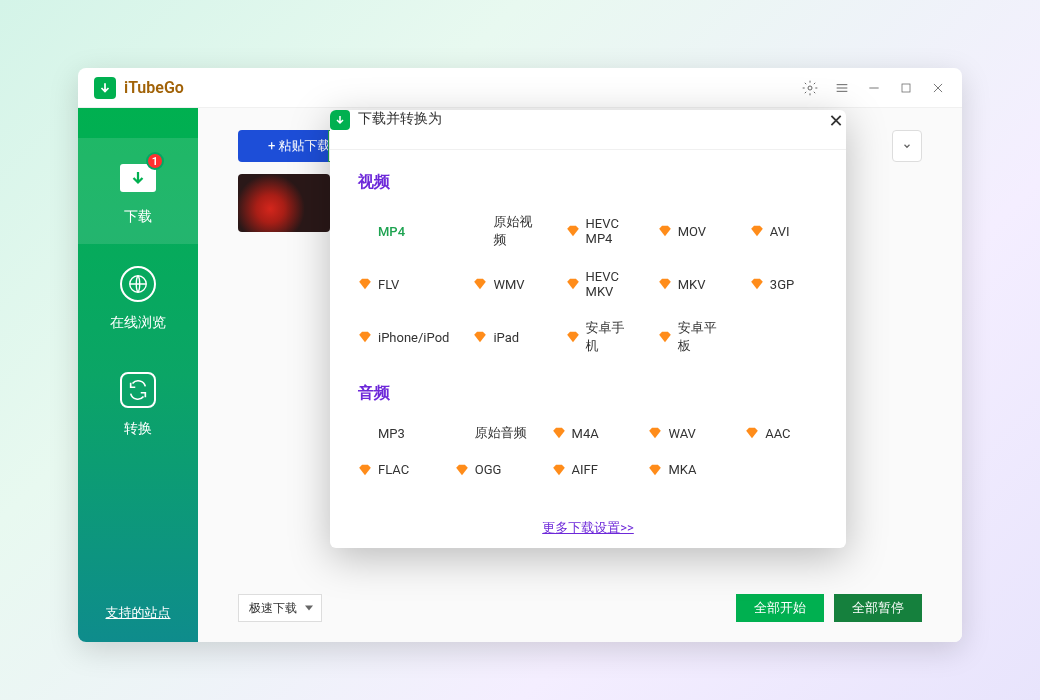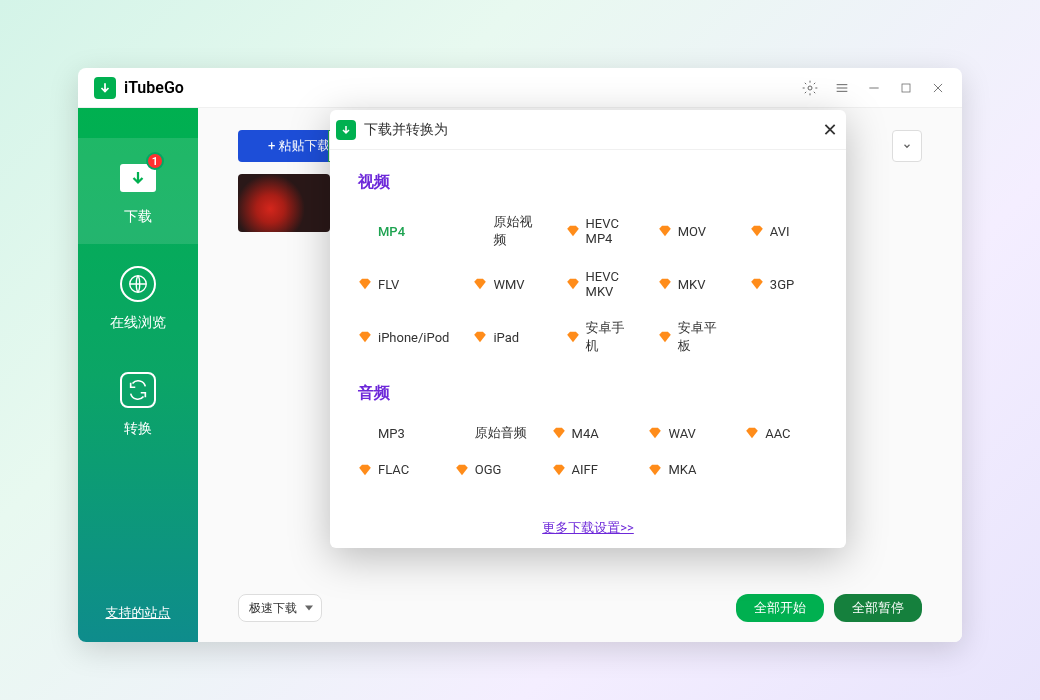--- a/index.html
+++ b/index.html
@@ -1,48 +1,48 @@
 <!DOCTYPE html>
 <html><head>
 <meta charset="utf-8">
 <style>
 *{margin:0;padding:0;box-sizing:border-box;font-family:-apple-system,BlinkMacSystemFont,"Segoe UI",Roboto,sans-serif}
 body{width:1040px;height:700px;background:linear-gradient(135deg,#d4f4e8 0%,#e8f9f0 30%,#f4eeff 70%,#e8e4fc 100%);position:relative;overflow:hidden}
 .app-window{position:absolute;left:78px;top:68px;width:884px;height:574px;background:#fff;border-radius:8px;box-shadow:0 8px 30px rgba(0,0,0,0.15);display:flex;flex-direction:column;overflow:hidden}
 .title-bar{height:40px;display:flex;align-items:center;padding:0 16px;border-bottom:1px solid #f0f0f0}
 .app-logo{width:22px;height:22px;background:#00b050;border-radius:4px;display:flex;align-items:center;justify-content:center;margin-right:8px}
 .app-logo svg{width:14px;height:14px}
-.app-title{font-size:16px;font-weight:600;color:#000000;flex:1}
+.app-title{font-size:16px;font-weight:600;color:#a16207;flex:1}
 .title-controls{display:flex;gap:16px;align-items:center}
 .title-icon{width:16px;height:16px;cursor:pointer;display:flex;align-items:center;justify-content:center;color:#666}
 .main-area{flex:1;display:flex;overflow:hidden}
 .sidebar{width:120px;background:linear-gradient(180deg,#00b050 0%,#0ba566 50%,#0e8c8c 100%);display:flex;flex-direction:column;align-items:center;padding-top:30px}
 .sidebar-item{width:100%;display:flex;flex-direction:column;align-items:center;padding:18px 0;cursor:pointer;color:#fff;position:relative}
 .sidebar-item.active{background:rgba(255,255,255,0.12)}
 .sidebar-icon{width:44px;height:44px;display:flex;align-items:center;justify-content:center;margin-bottom:8px;position:relative}
 .download-box{width:36px;height:28px;background:#fff;border-radius:3px;display:flex;align-items:center;justify-content:center}
 .download-box svg{width:18px;height:18px;stroke:#00b050}
 .badge{position:absolute;top:-4px;right:-4px;min-width:18px;height:18px;background:#ff3030;border-radius:9px;color:#fff;font-size:11px;font-weight:600;display:flex;align-items:center;justify-content:center;border:2px solid #03a863}
 .globe-icon,.convert-icon{width:36px;height:36px;border:2px solid #fff;border-radius:50%;display:flex;align-items:center;justify-content:center}
 .sidebar-label{font-size:14px;color:#fff}
 .sidebar-footer{margin-top:auto;margin-bottom:20px;color:#fff;font-size:13px;text-decoration:underline;cursor:pointer}
 .content{flex:1;position:relative;background:#fafafa}
 .paste-btn{position:absolute;left:40px;top:22px;height:32px;background:#1d4ed8;border-radius:4px 0 0 4px;display:flex;align-items:center;padding:0 30px;color:#fff;font-size:13px;cursor:pointer}
 .paste-btn-drop{position:absolute;left:130px;top:22px;width:30px;height:32px;background:#fff;border:1px solid #1ea351;border-radius:0 4px 4px 0;display:flex;align-items:center;justify-content:center;cursor:pointer}
 .right-drop{position:absolute;right:40px;top:22px;width:30px;height:32px;background:#fff;border:1px solid #ddd;border-radius:4px;display:flex;align-items:center;justify-content:center;cursor:pointer}
 .thumb{position:absolute;left:40px;top:66px;width:92px;height:58px;border-radius:4px;overflow:hidden;background:#2a1818}
 .thumb-inner{width:100%;height:100%;background:radial-gradient(circle at 35% 60%,#d4261c 0%,#a91e16 20%,#2a1818 50%),repeating-linear-gradient(90deg,rgba(180,180,180,0.3) 0px,rgba(180,180,180,0.3) 1px,transparent 1px,transparent 4px)}
 .bottom-bar{position:absolute;bottom:20px;left:40px;right:40px;display:flex;align-items:center}
-.speed-select{height:28px;padding:0 24px 0 10px;background:#fff;border:1px solid #ddd;border-radius:8px;font-size:12px;color:#333;cursor:pointer;position:relative;display:flex;align-items:center}
+.speed-select{height:28px;padding:0 24px 0 10px;background:#fff;border:1px solid #ddd;border-radius:0;font-size:12px;color:#333;cursor:pointer;position:relative;display:flex;align-items:center}
 .speed-select::after{content:"";position:absolute;right:8px;top:50%;transform:translateY(-50%);border-left:4px solid transparent;border-right:4px solid transparent;border-top:5px solid #666}
-.action-btn{height:28px;padding:0 18px;border-radius:12px;color:#fff;font-size:13px;cursor:pointer;display:flex;align-items:center;margin-left:10px}
+.action-btn{height:28px;padding:0 18px;border-radius:0;color:#fff;font-size:13px;cursor:pointer;display:flex;align-items:center;margin-left:10px}
 .btn-start{background:#00b050;margin-left:auto}
 .btn-pause{background:#15803d}
 .modal{position:absolute;left:330px;top:110px;width:516px;height:438px;background:#fff;border-radius:6px;box-shadow:0 10px 40px rgba(0,0,0,0.25);display:flex;flex-direction:column;overflow:hidden}
-.modal-header{height:40px;display:flex;align-items:center;padding:0 6px;border-bottom:1px solid #f0f0f0}
+.modal-header{height:40px;display:flex;align-items:flex-start;padding:0 0;border-bottom:1px solid #f0f0f0}
 .modal-logo{width:20px;height:20px;background:#00b050;border-radius:4px;display:flex;align-items:center;justify-content:center;margin-right:8px}
 .modal-title{font-size:14px;color:#333;flex:1}
 .modal-close{width:20px;height:20px;cursor:pointer;display:flex;align-items:center;justify-content:center;color:#333;font-size:18px}
 .modal-body{flex:1;padding:18px 28px;overflow:auto}
 .section-title{font-size:16px;font-weight:600;color:#6d28d9;margin-bottom:16px;margin-top:4px}
 .format-grid{display:grid;grid-template-columns:repeat(5,1fr);gap:12px 24px;margin-bottom:24px}
 .format-item{display:flex;align-items:center;gap:6px;font-size:13px;color:#333;cursor:pointer;padding:4px 0}
 .format-item.selected{color:#1ea351;font-weight:500}
 .diamond{width:14px;height:14px;flex-shrink:0}
 .diamond svg{width:14px;height:14px}

